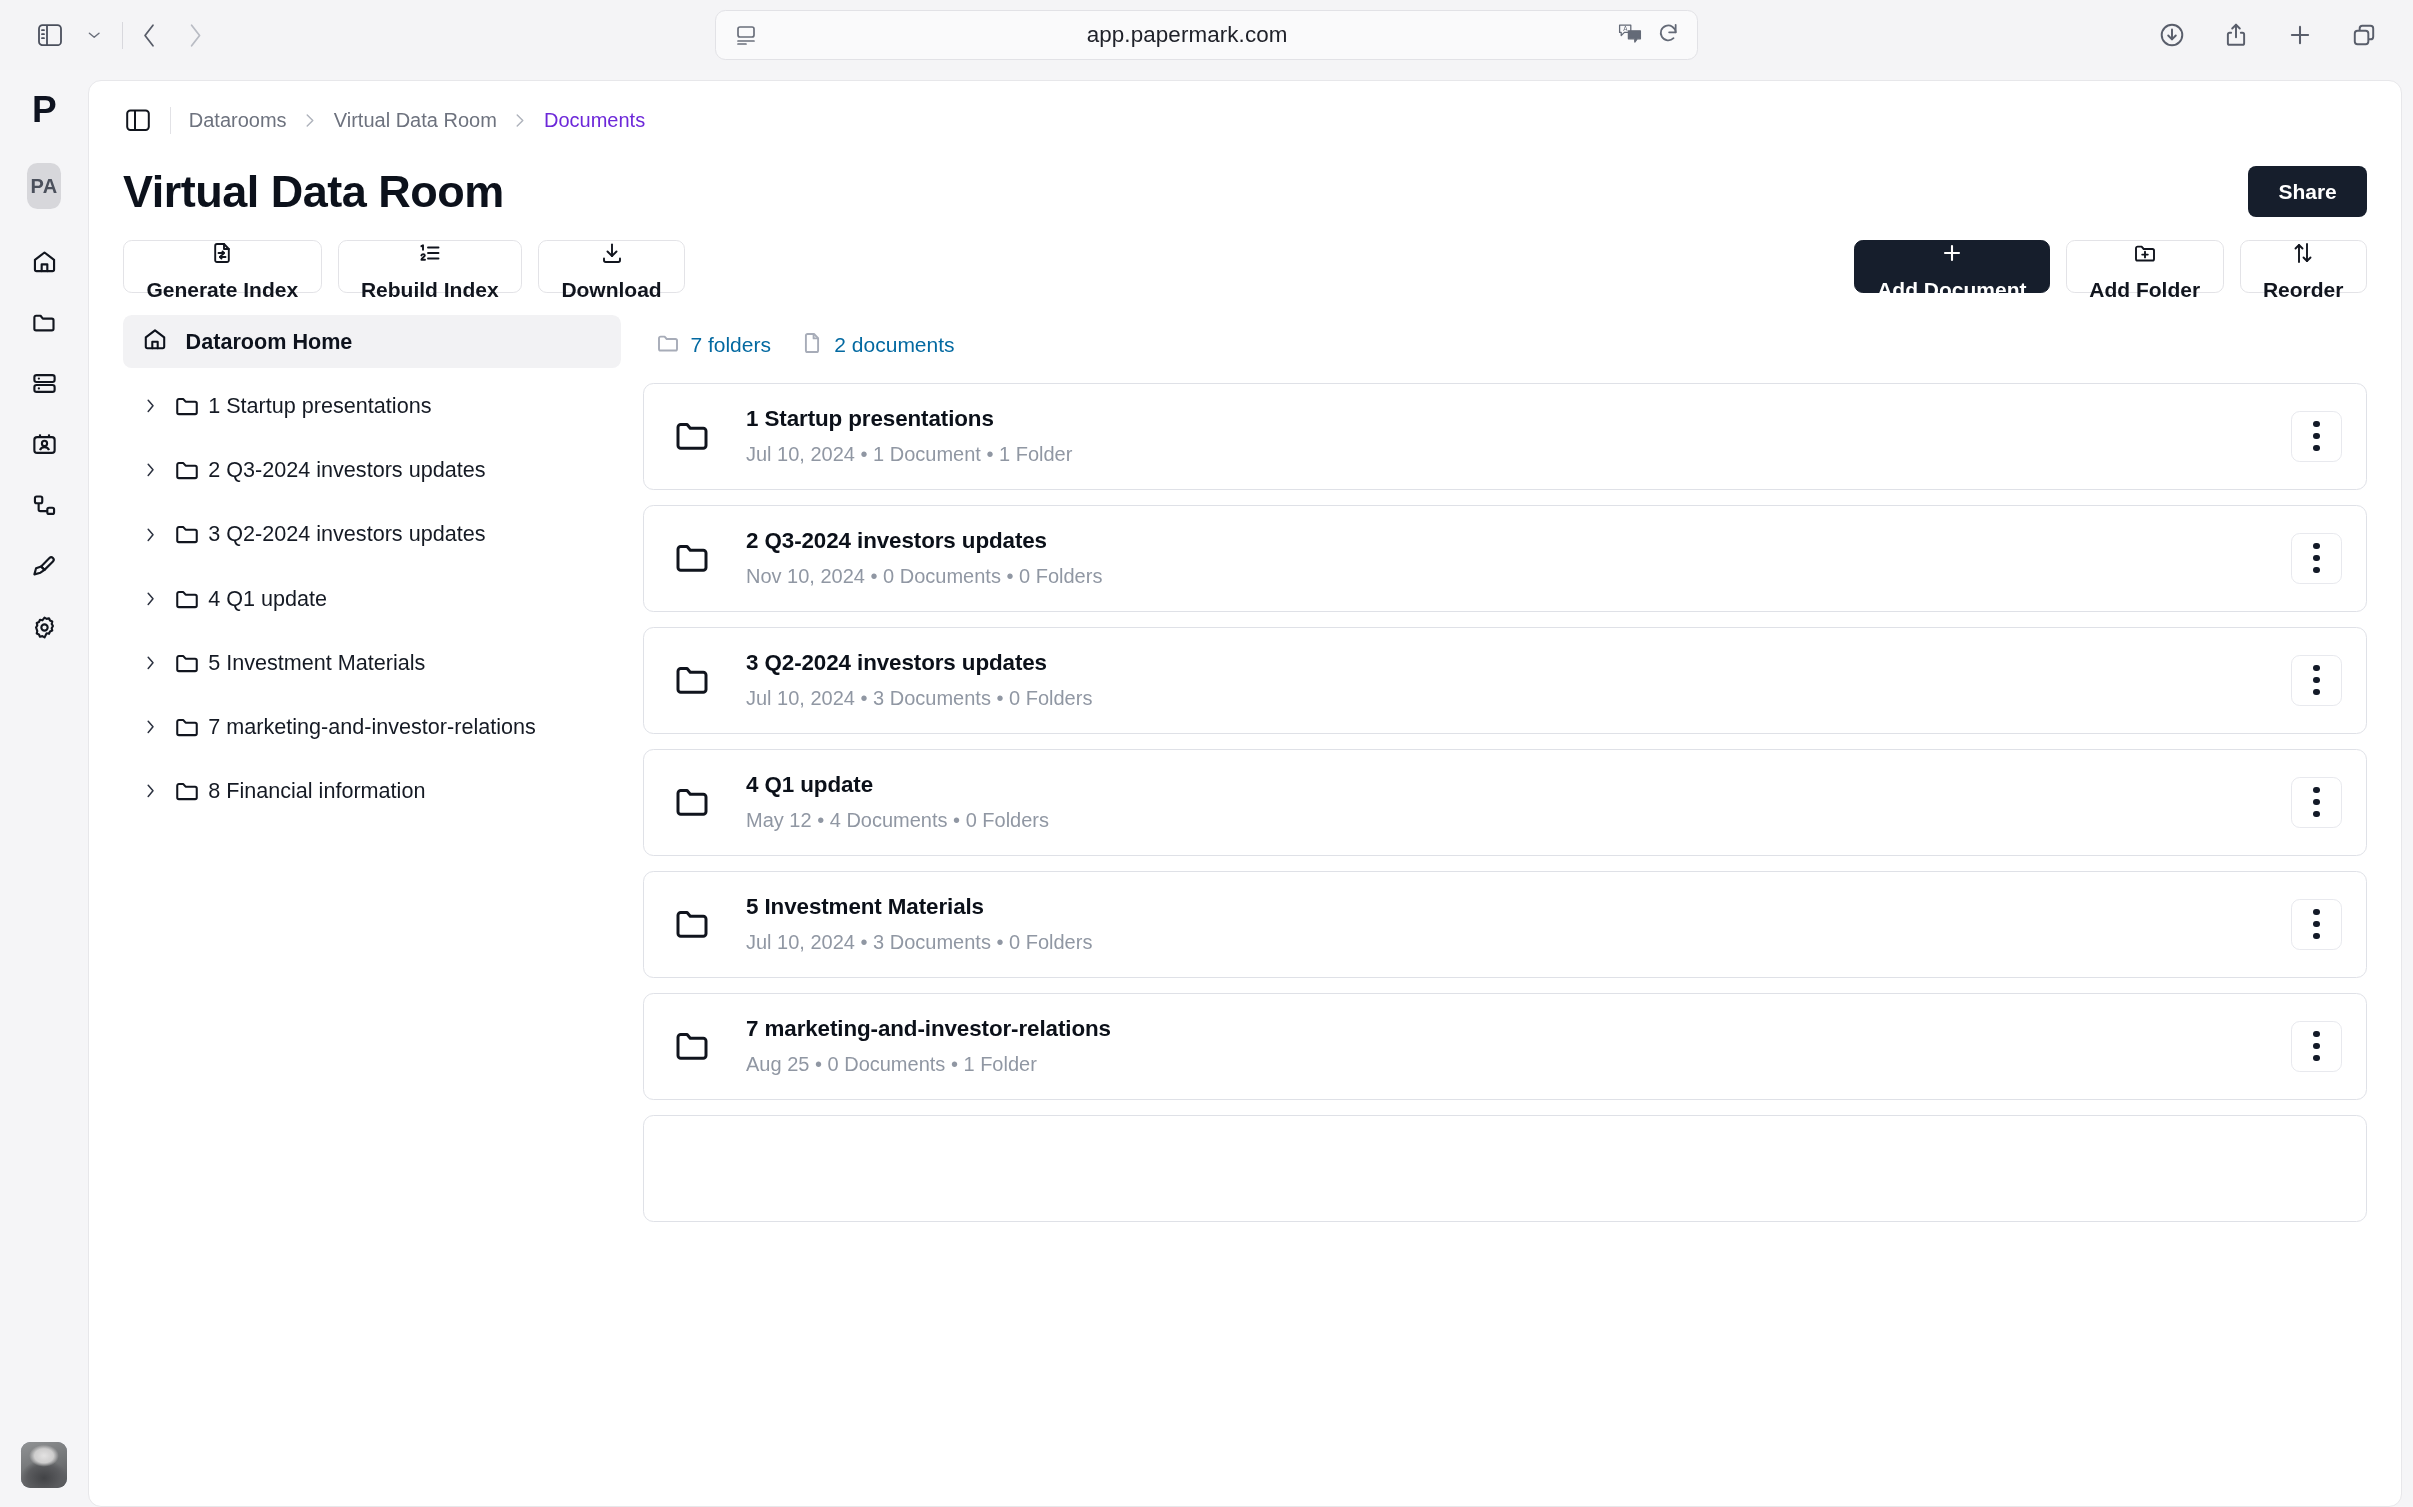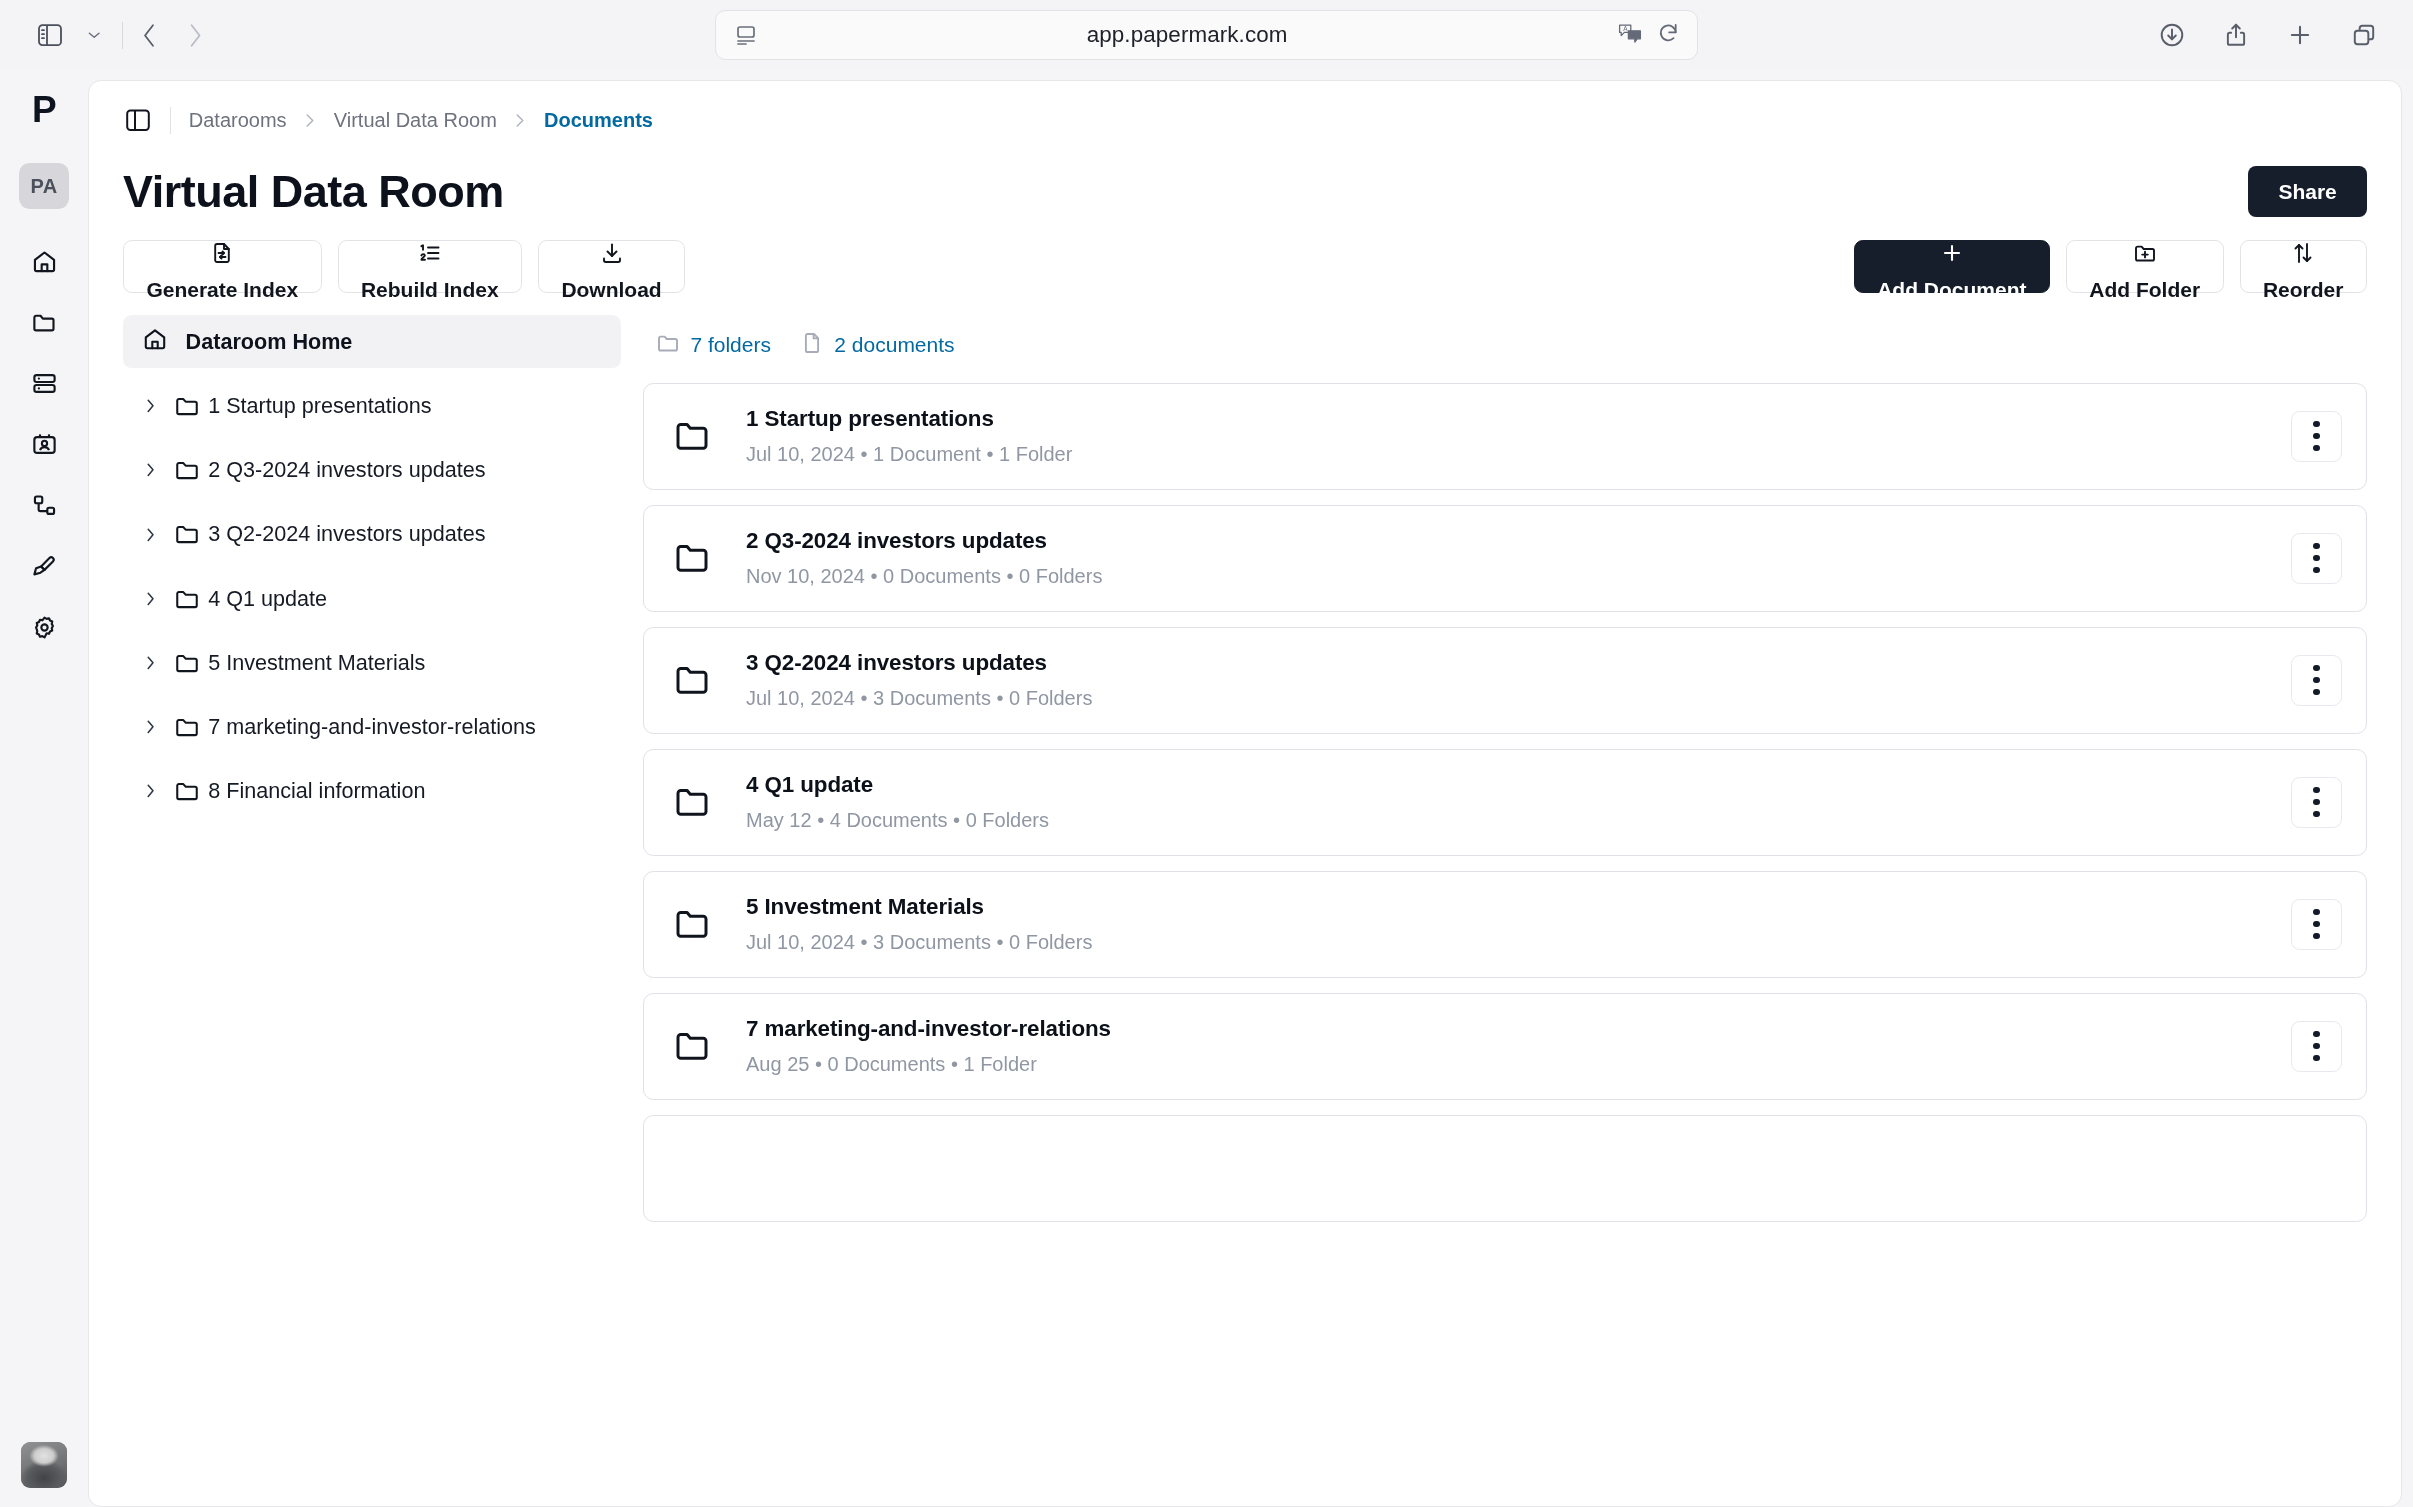--- a/index.html
+++ b/index.html
@@ -62,21 +62,21 @@
     width: 88px; flex: 0 0 88px;
     display: flex; flex-direction: column; align-items: center;
     padding-top: 21px; padding-bottom: 19px;
     background: #f5f5f7;
   }
   .rail-logo {
     font-size: 37px; font-weight: 700; color: #0e1320;
     line-height: 1; margin-bottom: 35px; letter-spacing: -0.8px;
   }
   .rail-badge {
-    width: 50px; height: 46px; border-radius: 10.4px;
+    width: 34px; height: 46px; border-radius: 10.4px;
     background: #d7d7db; color: #4b505c;
     display: flex; align-items: center; justify-content: center;
     font-size: 20px; font-weight: 600; letter-spacing: 0.4px;
     margin-bottom: 29px; cursor: pointer;
   }
   .rail-icon {
     width: 46px; height: 46px; border-radius: 8.8px;
     display: flex; align-items: center; justify-content: center;
     color: #12161f; margin-bottom: 15px; cursor: pointer;
   }
@@ -107,21 +107,21 @@
   }
 
   .crumbbar { display: flex; align-items: center; padding: 21px 30px 0 30px; }
   .panel-toggle {
     width: 37px; height: 37px; display: flex; align-items: center; justify-content: center;
     color: #11151d; cursor: pointer; border-radius: 6.4px;
   }
   .crumb-sep-line { width: 0.8px; height: 27px; background: #e2e2e6; margin: 0 17.6px 0 14.4px; }
   .crumbs { display: flex; align-items: center; gap: 0; font-size: 20px; }
   .crumb { color: #6d727e; cursor: pointer; }
-  .crumb.current { color: #0369a1; font-weight: bold; }
+  .crumb.current { color: #6d28d9; }
   .crumb-chev { color: #b0b4bd; margin: 0 17.6px; display: flex; align-items: center; }
 
   .title-row {
     display: flex; align-items: center; justify-content: space-between;
     padding: 27px 34px 0 34px;
   }
   .page-title { font-size: 45px; font-weight: 700; color: #0c111b; letter-spacing: -0.5px; }
   .share-btn {
     background: #161e2c; color: #ffffff;
     font-size: 21px; font-weight: 600;

